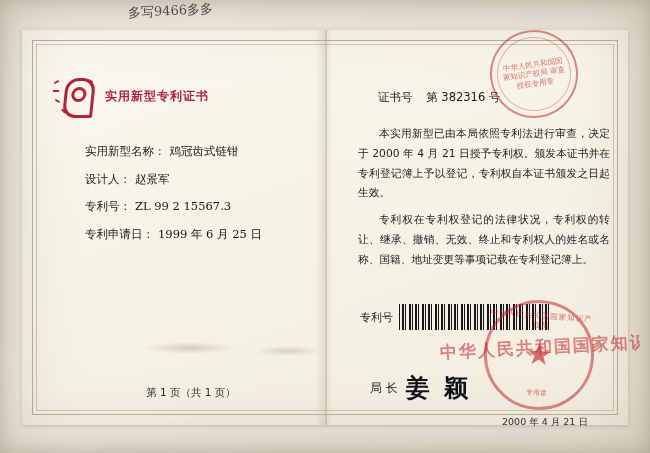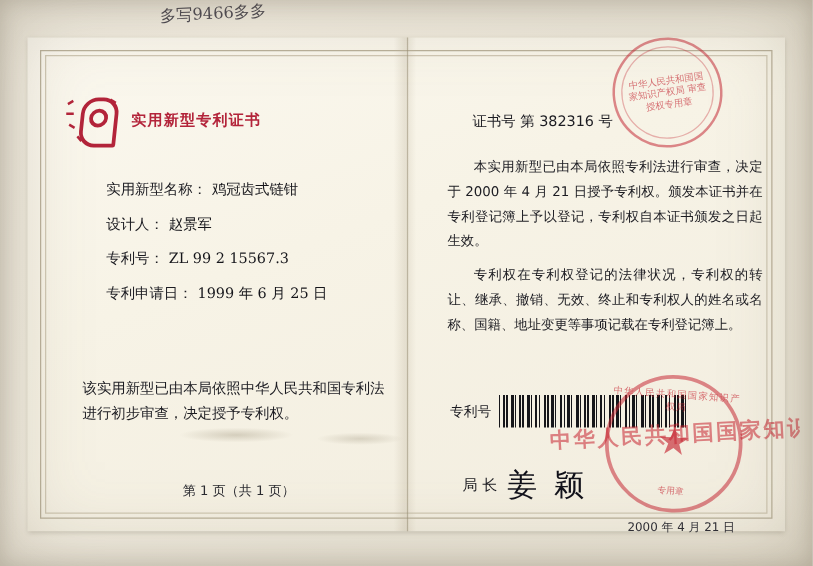--- a/index.html
+++ b/index.html
@@ -94,43 +94,43 @@
     position:absolute;left:0;right:0;top:332px;text-align:center;
     font-size:10.5px;color:#2a2a30;
   }
   
   .right{
     position:absolute;left:330px;top:24px;width:262px;height:350px;
   }
   .certno{
     position:absolute;left:26px;top:36px;font-size:11.5px;color:#1c1c22;white-space:nowrap;
   }
-  .certno .num{}
+  .certno .num{margin-left:10px;}
   .body{
     position:absolute;left:6px;top:70px;width:252px;
     font-size:10.7px;color:#1c1c22;line-height:1.85;text-align:justify;
   }
   .body p{margin:0 0 7px 0;text-indent:21px;}
   .patno-row{
-    position:absolute;left:8px;top:262px;width:250px;display:flex;align-items:center;
+    position:absolute;left:8px;top:250px;width:250px;display:flex;align-items:center;
     font-size:11px;color:#1c1c22;
   }
   .barcode{
     margin-left:6px;height:26px;width:150px;
     background:repeating-linear-gradient(90deg,
       #16161a 0 1px, transparent 1px 3px, #16161a 3px 5px, transparent 5px 6px,
       #16161a 6px 7px, transparent 7px 10px, #16161a 10px 12px, transparent 12px 13px);
   }
   .director-row{
     position:absolute;left:18px;top:318px;display:flex;align-items:center;gap:8px;
     font-size:12px;color:#1c1c22;
   }
   .sign{
     font-family:"DejaVu Serif", serif;
-    font-size:24px;font-weight:normal;color:#11111a;letter-spacing:3px;
+    font-size:24px;font-weight:bold;color:#11111a;letter-spacing:3px;
   }
   .sigdate{
     position:absolute;left:150px;top:362px;font-size:9.5px;color:#2b2b33;
   }
   
   .seal{
     position:absolute;border-radius:50%;
     border:2px solid rgba(196,40,52,.72);
     color:rgba(196,40,52,.85);
     display:flex;align-items:center;justify-content:center;
@@ -225,24 +225,20 @@
         </div>
         <div class="field">
           <span class="flabel">专利申请日：</span>
           <span class="fval hand">1999 年 6 月 25 日</span>
         </div>
       </div>
 
       <div class="smudge"></div>
       <div class="smudge2"></div>
 
-      <div class="statement">
-        <div>该实用新型已由本局依照中华人民共和国专利法</div>
-        <div class="ln2">进行初步审查，决定授予专利权。</div>
-      </div>
 
       <div class="pageno">第 1 页（共 1 页）</div>
     </div>
 
     <div class="right">
 
       <div class="certno">
         <span>证书号</span>
         <span class="num">第 382316 号</span>
       </div>

